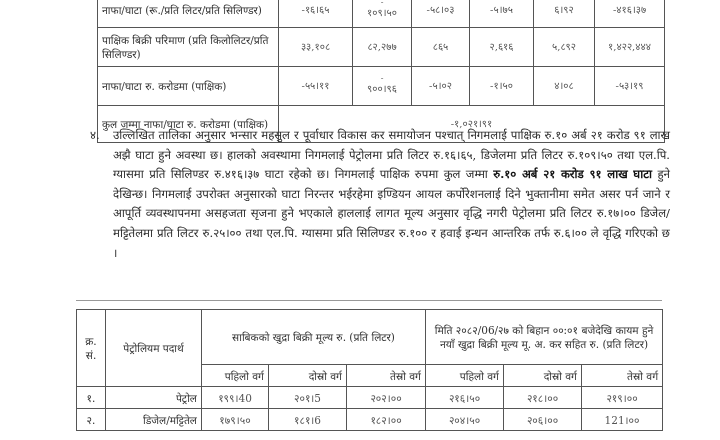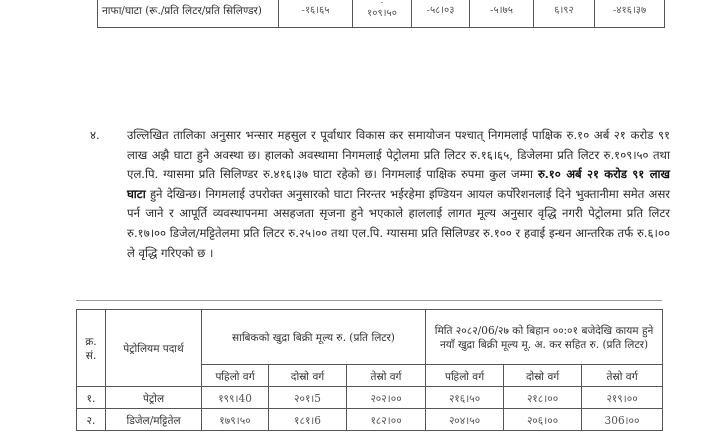--- a/index.html
+++ b/index.html
@@ -18,29 +18,29 @@
   #top-table td { height:38px; }
   #top-table td.num { text-align:center; color:#555; font-size:10px; }
   #top-table td.label { text-align:left; }
   #top-table tr.r0 td { height:34px; }
   #top-table tr.r3 td { height:36px; }
   .minus { display:block; font-size:8px; line-height:6px; }
 
   
   #para { position:absolute; left:90px; top:126px; width:580px; font-size:11.6px; line-height:19.6px; color:#2b2b2b; }
   #para .num { position:absolute; left:0; top:0; }
-  #para .body { margin-left:37px; text-align:justify; }
+  #para .body { margin-left:23px; text-align:justify; }
   #para b { color:#111; }
 
   
   #bottom-table { left:76px; top:309px; width:586px; }
   #bottom-table th, #bottom-table td { text-align:center; font-size:10.5px; }
-  #bottom-table td.name { text-align:center; }
+  #bottom-table td.name { text-align:right; }
   #bottom-table tr.h1 th { height:54px; }
-  #bottom-table tr.h2 th { height:21px; }
+  #bottom-table tr.h2 th { height:21px;text-align:right; }
   #bottom-table tr.row td { height:21px; color:#555; }
   #bottom-table tr.row td.name, #bottom-table tr.row td.sn { color:#333; }
   .hline { position:absolute; left:76px; top:300px; width:586px; height:1px; background:#999; }
 </style>
 </head>
 <body>
 
 <table id="top-table" class="tbl">
   <colgroup>
     <col style="width:181px">
@@ -53,20 +53,42 @@
   </colgroup>
   <tbody>
       <tr class="r0">
     <td class="label">नाफा/घाटा (रू./प्रति लिटर/प्रति सिलिण्डर)</td>
     <td class="num">-१६।६५</td>
     <td class="num"><span class="minus">-</span><span>१०९।५०</span></td>
     <td class="num">-५८।०३</td>
     <td class="num">-५।७५</td>
     <td class="num">६।९२</td>
     <td class="num">-४१६।३७</td>
+  </tr>
+  <tr class="r1">
+    <td class="label">पाक्षिक बिक्री परिमाण (प्रति किलोलिटर/प्रति सिलिण्डर)</td>
+    <td class="num">३३,१०८</td>
+    <td class="num">८२,२७७</td>
+    <td class="num">८६५</td>
+    <td class="num">२,६१६</td>
+    <td class="num">५,८९२</td>
+    <td class="num">१,४२२,४४४</td>
+  </tr>
+  <tr class="r2">
+    <td class="label">नाफा/घाटा रु. करोडमा (पाक्षिक)</td>
+    <td class="num">-५५।११</td>
+    <td class="num"><span class="minus">-</span><span>९००।९६</span></td>
+    <td class="num">-५।०२</td>
+    <td class="num">-१।५०</td>
+    <td class="num">४।०८</td>
+    <td class="num">-५३।१९</td>
+  </tr>
+  <tr class="r3">
+    <td class="label">कुल जम्मा नाफा/घाटा रु. करोडमा (पाक्षिक)</td>
+    <td class="num" colspan="6">-१,०२१।९१</td>
   </tr>
 </tbody>
   </table>
 
 <div id="para">
   <span class="num">४.</span>
   <div class="body"><span>उल्लिखित तालिका अनुसार भन्सार महसुल र पूर्वाधार विकास कर समायोजन पश्चात् निगमलाई पाक्षिक रु.१० अर्ब २१ करोड ९१ लाख अझै घाटा हुने अवस्था छ। हालको अवस्थामा निगमलाई पेट्रोलमा प्रति लिटर रु.१६।६५, डिजेलमा प्रति लिटर रु.१०९।५० तथा एल.पि. ग्यासमा प्रति सिलिण्डर रु.४१६।३७ घाटा रहेको छ। निगमलाई पाक्षिक रुपमा कुल जम्मा </span><b>रु.१० अर्ब २१ करोड ९१ लाख घाटा</b><span> हुने देखिन्छ। निगमलाई उपरोक्त अनुसारको घाटा निरन्तर भईरहेमा इण्डियन आयल कर्पोरेशनलाई दिने भुक्तानीमा समेत असर पर्न जाने र आपूर्ति व्यवस्थापनमा असहजता सृजना हुने भएकाले हाललाई लागत मूल्य अनुसार वृद्धि नगरी पेट्रोलमा प्रति लिटर रु.१७।०० डिजेल/मट्टितेलमा प्रति लिटर रु.२५।०० तथा एल.पि. ग्यासमा प्रति सिलिण्डर रु.१०० र हवाई इन्धन आन्तरिक तर्फ रु.६।०० ले वृद्धि गरिएको छ ।</span></div>
 </div>
 
 <div class="hline"></div>
@@ -108,16 +130,16 @@
     <td>२१९।००</td>
   </tr>
   <tr class="row">
     <td class="sn">२.</td>
     <td class="name">डिजेल/मट्टितेल</td>
     <td>१७९।५०</td>
     <td>१८१।6</td>
     <td>१८२।००</td>
     <td>२०४।५०</td>
     <td>२०६।००</td>
-    <td>306।००</td>
+    <td>121।००</td>
   </tr>
 </tbody>
   </table>
 
 </body></html>

